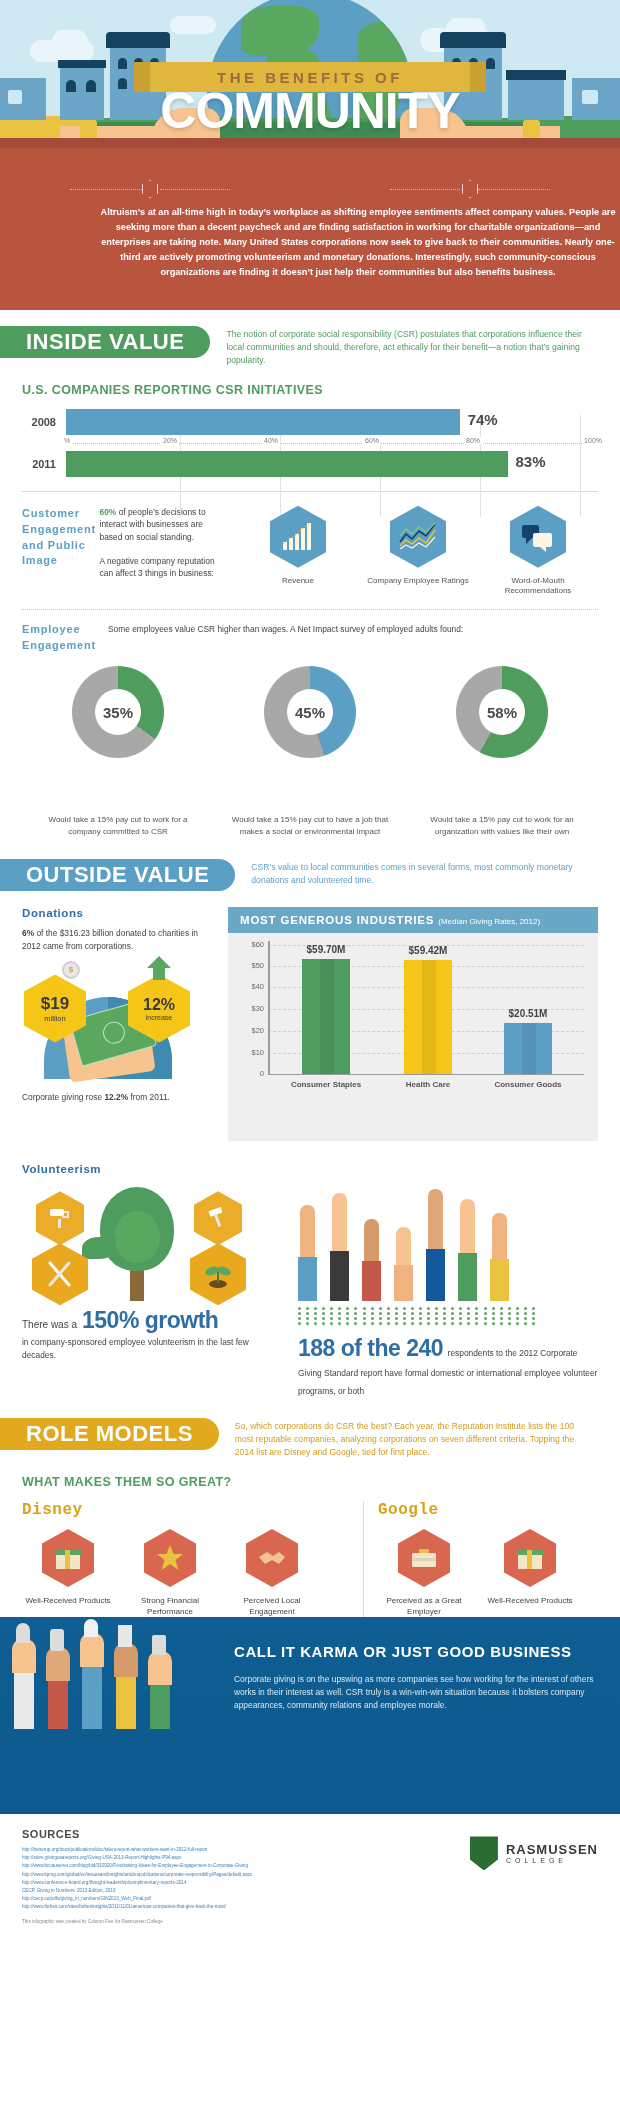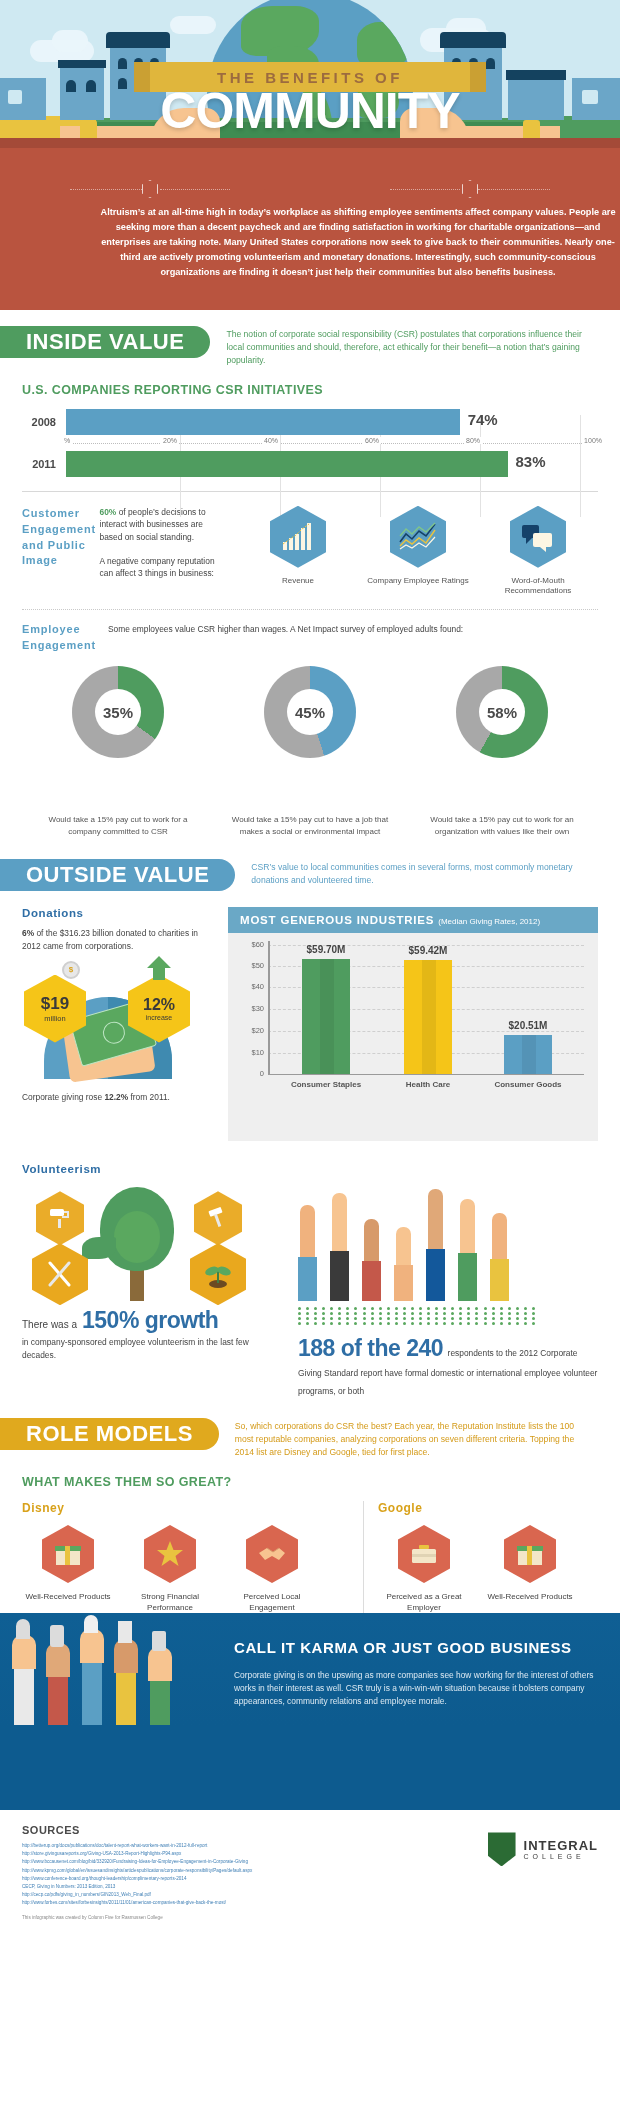--- a/index.html
+++ b/index.html
@@ -114,21 +114,21 @@
   .vbar { position:absolute; bottom:19px; width:48px; }
   .vbar i { position:absolute; left:18px; top:0; bottom:0; width:14px; background:rgba(0,0,0,.07);}
   .vbar-val { position:absolute; width:80px; left:-16px; text-align:center; font-size:10px; font-weight:bold; color:#444;}
   .vcat { position:absolute; bottom:-16px; width:86px; left:-19px; text-align:center; font-size:8px; font-weight:bold; color:#555; line-height:1.3;}
   
   .stat-big { color:#2f6ea5; font-size:23px; font-weight:bold; letter-spacing:-.5px;}
   .hand-up { width:15px; border-radius:7px 7px 0 0; }
   .dotgrid { display:grid; grid-template-columns:repeat(30,1fr); gap:2px; }
   .dotgrid i { width:3px; height:3px; border-radius:50%; background:#5aa85f; display:block;}
   
-  .rm-title { color:#d9a21b; font-size:12px; font-weight:bold; letter-spacing:.5px;}
+  .rm-title { color:#d9a21b; font-size:16px; font-weight:bold; letter-spacing:.5px;font-family:Liberation Mono, monospace;}
   .rm-col { display:flex; flex-direction:column; align-items:center; width:92px;}
   .rm-cap { font-size:8px; color:#444; text-align:center; margin-top:8px; line-height:1.4;}
   
   .footer-img { position:relative; height:112px; background:#0d5b8f; overflow:hidden;}
   .footer-cta { background:#0d5b8f; padding:6px 22px 16px 22px; }
   .cta-h { color:#fff; font-size:15px; font-weight:bold; letter-spacing:.6px;}
   .cta-b { color:#dce9f2; font-size:8.4px; line-height:1.55; margin-top:7px; width:330px;}
   .sources { background:#fff; padding:14px 22px 10px 22px; position:relative;}
   .src-h { color:#4a4a4a; font-size:11px; font-weight:bold; letter-spacing:.5px;}
   .src-l { color:#3f7fb5; font-size:4.6px; line-height:1.75; display:block; word-break:break-all;}
@@ -426,21 +426,21 @@
         <div class="vbar" style="left:64px;height:115px;background:#4f9c5f;">
           <i></i>
           <div class="vbar-val" style="top:-15px;">$59.70M</div>
           <div class="vcat">Consumer Staples</div>
         </div>
         <div class="vbar" style="left:166px;height:114px;background:#f5c518;">
           <i></i>
           <div class="vbar-val" style="top:-15px;">$59.42M</div>
           <div class="vcat">Health Care</div>
         </div>
-        <div class="vbar" style="left:266px;height:39px;background:#5b9fc4;">
+        <div class="vbar" style="left:266px;height:51px;background:#5b9fc4;">
           <i></i>
           <div class="vbar-val" style="top:-15px;">$20.51M</div>
           <div class="vcat">Consumer Goods</div>
         </div>
       </div>
     </div>
   </div>
 </div>
 
 <div class="wrap" style="margin-top:22px;">
@@ -752,17 +752,17 @@
     <a class="src-l">http://www.conference-board.org/thought-leadership/complimentary-reports-2014</a>
     <a class="src-l">CECP, Giving in Numbers: 2013 Edition, 2013</a>
     <a class="src-l">http://cecp.co/pdfs/giving_in_numbers/GIN2013_Web_Final.pdf</a>
     <a class="src-l">http://www.forbes.com/sites/forbesinsights/2011/11/01/american-companies-that-give-back-the-most/</a>
   </div>
   <div class="credit">This infographic was created by Column Five for Rasmussen College</div>
 
   <div class="rasmussen">
     <div class="shield"></div>
     <div>
-      <div class="r-name">INTEGRAL</div>
+      <div class="r-name">RASMUSSEN</div>
       <div class="r-sub">COLLEGE</div>
     </div>
   </div>
 </div>
 
 </body></html>

